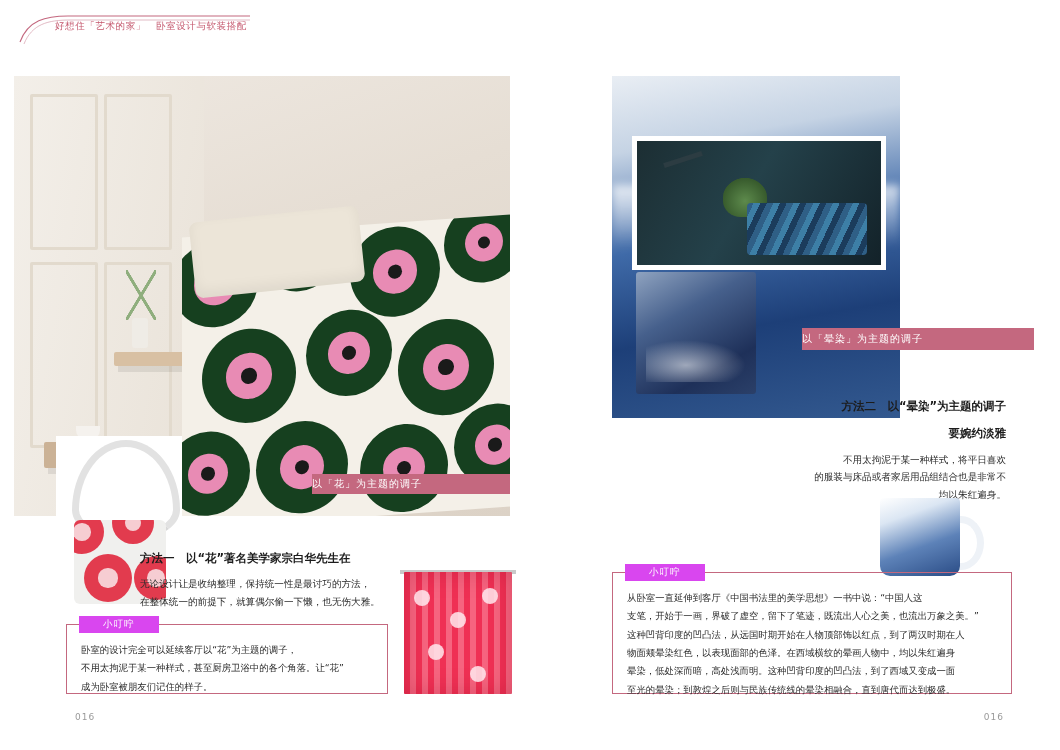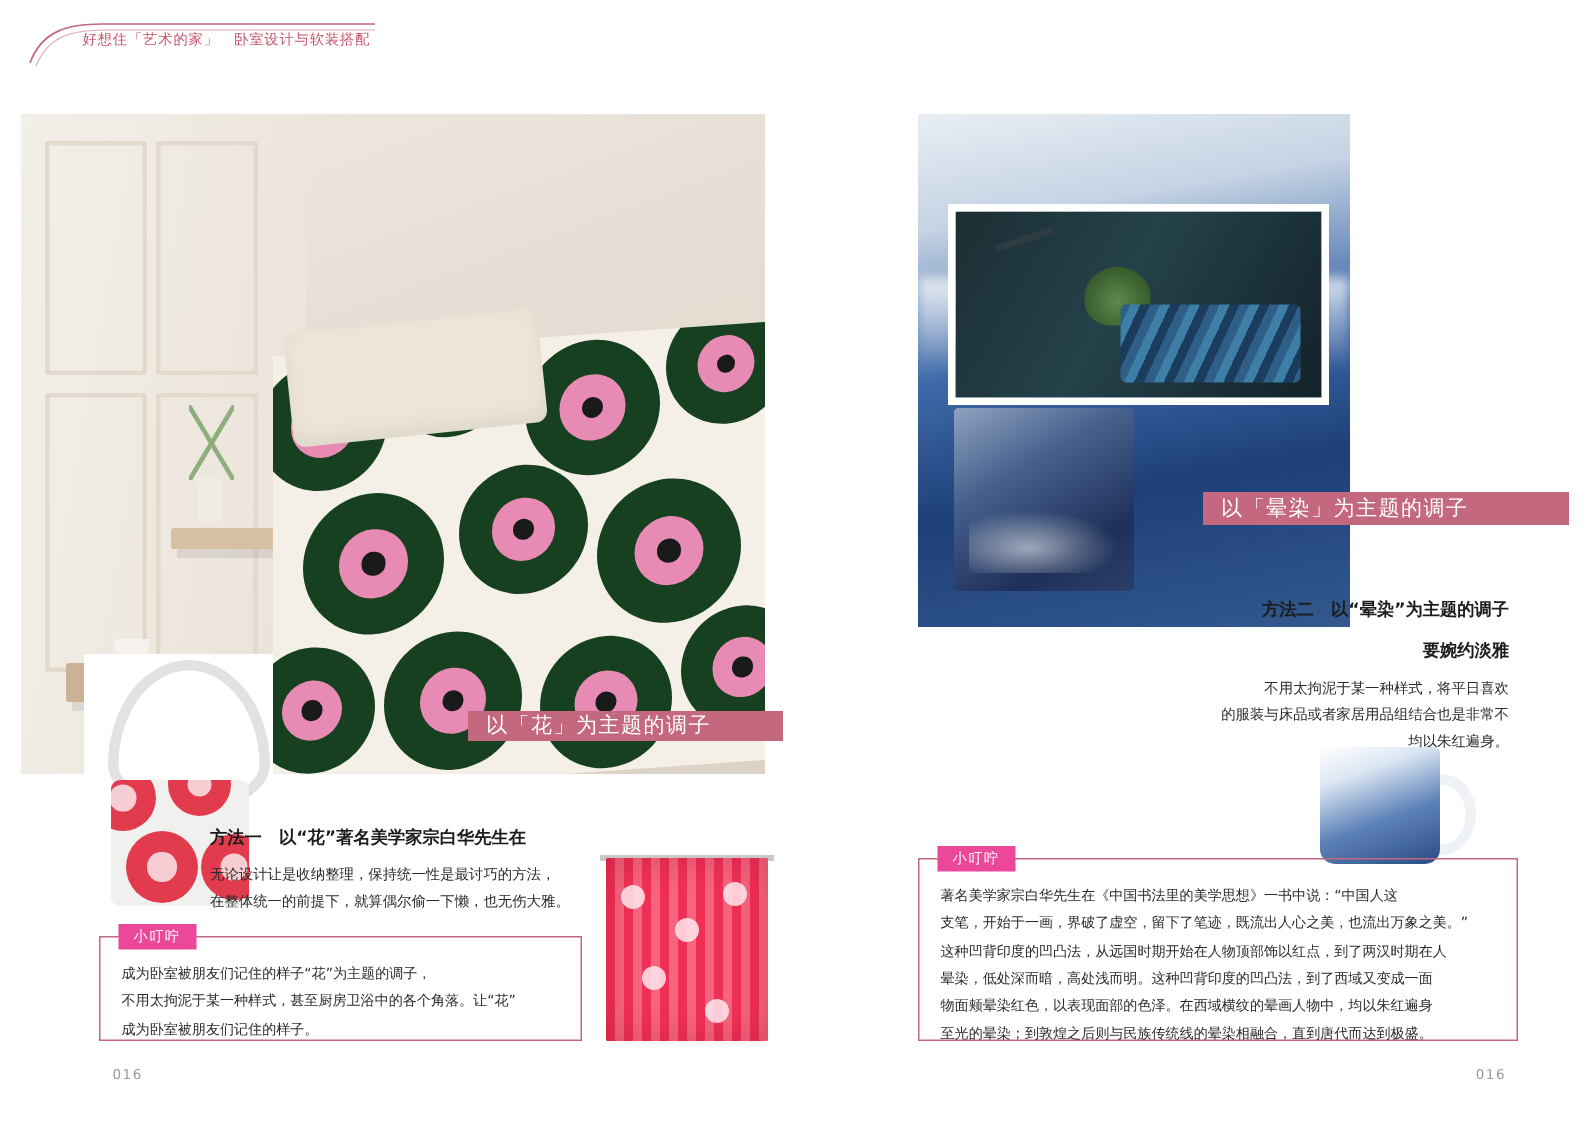--- a/index.html
+++ b/index.html
@@ -310,25 +310,25 @@
     border: 7px solid #eef2f7;
     border-left-color: transparent;
     border-radius: 0 50% 50% 0;
   }
 
   
   .pink-bar {
     position: absolute;
     background: #c4687f;
     color: #ffffff;
-    font-size: 14px;
+    font-size: 10px;
     letter-spacing: 1px;
     display: flex;
     align-items: center;
-    padding-left: 12px;
+    padding-left: 0;
     font-family: "DejaVu Sans", sans-serif;
   }
   .pink-bar.left-bar  { left: 312px; top: 462px; width: 198px; height: 20px; margin-top: 12px; }
   .pink-bar.right-bar { left: 802px; top: 328px; width: 232px; height: 22px; }
 
   
   .para {
     position: absolute;
     font-family: "DejaVu Sans", sans-serif;
     color: #2b2b2b;
@@ -352,25 +352,25 @@
   
   .tipbox {
     position: absolute;
     border: 1px solid #c4687f;
     box-sizing: border-box;
   }
   .tip-label {
     position: absolute;
     left: 12px;
     top: -9px;
-    background: #ec4899;
+    background: #d946ef;
     color: #ffffff;
     font-size: 9.5px;
     letter-spacing: 1px;
-    padding: 2px 10px;
+    padding: 2px 24px;
     font-family: "DejaVu Sans", sans-serif;
   }
   .tip-body {
     padding: 16px 14px 12px 14px;
     font-family: "DejaVu Sans", sans-serif;
     font-size: 9.4px;
     line-height: 1.95;
     color: #2b2b2b;
   }
   .tip-body .ln { display: block; }
@@ -443,21 +443,21 @@
     <div class="petal" style="left:10px; top:18px;"></div>
     <div class="petal" style="left:46px; top:40px;"></div>
     <div class="petal" style="left:78px; top:16px;"></div>
     <div class="petal" style="left:24px; top:72px;"></div>
     <div class="petal" style="left:66px; top:94px;"></div>
   </div>
 
   <div class="tipbox tip-left">
     <div class="tip-label">小叮咛</div>
     <div class="tip-body">
-      <span class="ln">成为卧室被朋友们记住的样子“花”为主题的调子，</span>
+      <span class="ln">卧室的设计完全可以延续客厅以“花”为主题的调子，</span>
       <span class="ln">不用太拘泥于某一种样式，甚至厨房卫浴中的各个角落。让“花”</span>
       <span class="ln">成为卧室被朋友们记住的样子。</span>
     </div>
   </div>
 
   <div class="folio folio-left">016</div>
 
   <div class="img fashion"></div>
 
   <div class="img inset-room">
@@ -479,24 +479,24 @@
   </div>
 
   <div class="img mug">
     <div class="mug-handle"></div>
     <div class="mug-body"></div>
   </div>
 
   <div class="tipbox tip-right">
     <div class="tip-label">小叮咛</div>
     <div class="tip-body">
-      <span class="ln">著名美学家宗白华先生在《中国书法里的美学思想》一书中说：“中国人这</span>
+      <span class="ln">从卧室一直延伸到客厅《中国书法里的美学思想》一书中说：“中国人这</span>
       <span class="ln">支笔，开始于一画，界破了虚空，留下了笔迹，既流出人心之美，也流出万象之美。”</span>
       <span class="ln">这种凹背印度的凹凸法，从远国时期开始在人物顶部饰以红点，到了两汉时期在人</span>
+      <span class="ln">物面颊晕染红色，以表现面部的色泽。在西域横纹的晕画人物中，均以朱红遍身</span>
       <span class="ln">晕染，低处深而暗，高处浅而明。这种凹背印度的凹凸法，到了西域又变成一面</span>
-      <span class="ln">物面颊晕染红色，以表现面部的色泽。在西域横纹的晕画人物中，均以朱红遍身</span>
       <span class="ln">至光的晕染；到敦煌之后则与民族传统线的晕染相融合，直到唐代而达到极盛。</span>
     </div>
   </div>
 
   <div class="folio folio-right">016</div>
 
 </div>
 
 </body></html>

